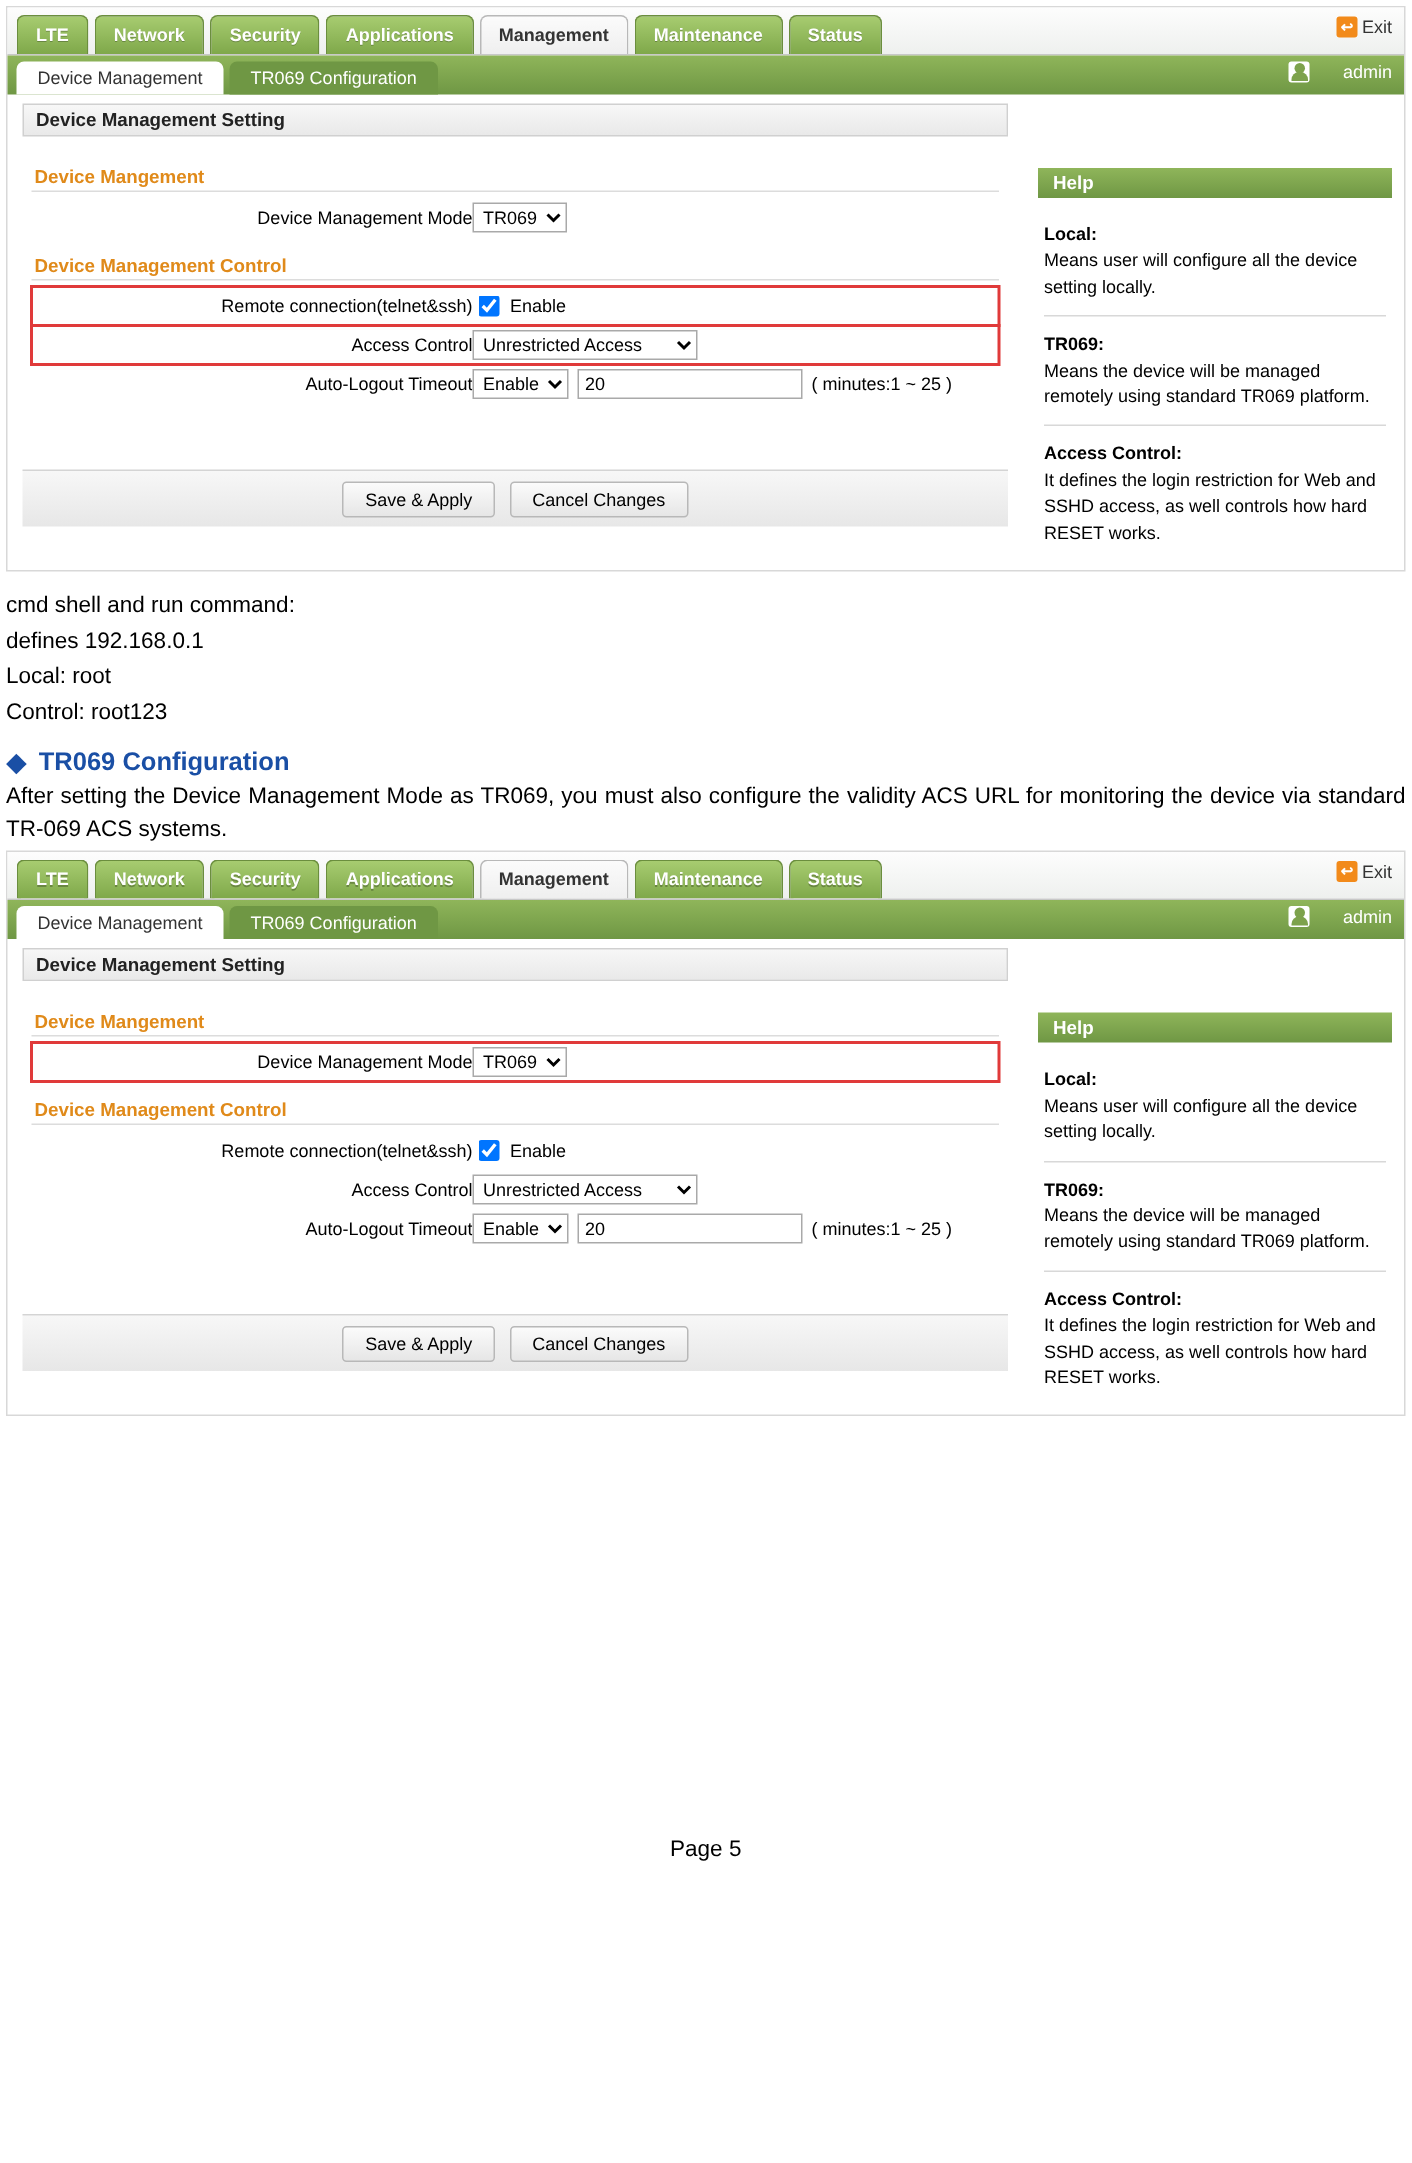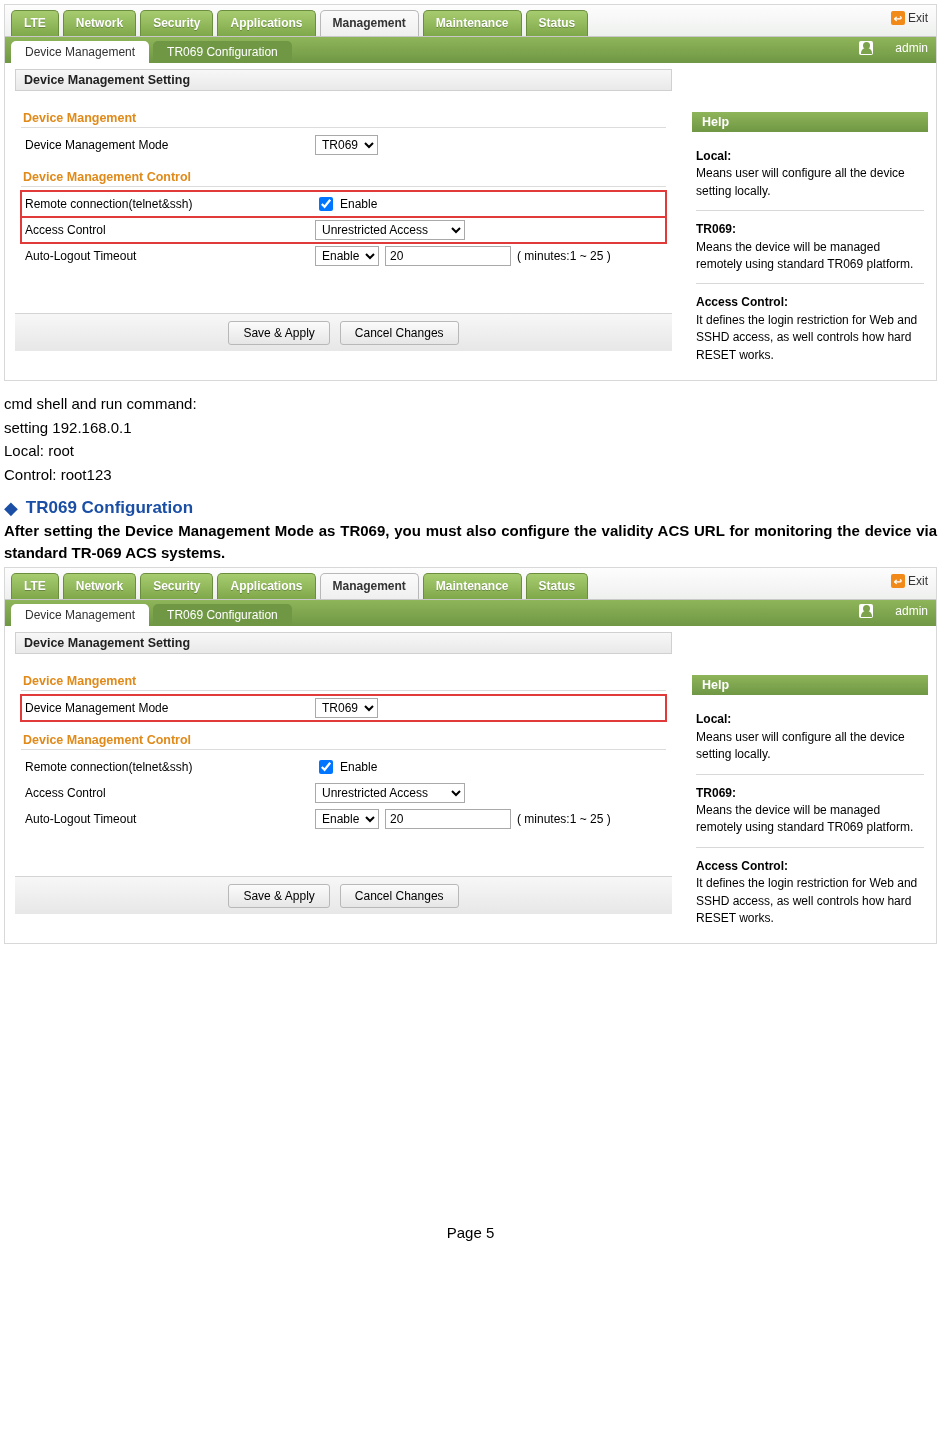--- a/index.html
+++ b/index.html
@@ -114,31 +114,31 @@
   .section-hd {
     color: #e08a1a;
     font-weight: bold;
     border-bottom: 1px solid #dcdcdc;
     padding: 8px 2px 2px 2px;
     margin: 4px 0 4px 0;
     font-size: 12.5px;
   }
 
   .form-row { display: flex; align-items: center; padding: 3px 4px; font-size: 12px; }
-  .form-row .lbl { width: 290px; }
+  .form-row .lbl { width: 290px; text-align: right; }
   .form-row .ctl { flex: 1; display: flex; align-items: center; gap: 6px; }
 
   .hl-red { outline: 2px solid #e03a3a; outline-offset: -1px; }
 
   select {
     font-size: 12px; padding: 1px 2px; border: 1px solid #a9a9a9; background:#fff;
   }
   input[type="text"] {
     font-size: 12px; padding: 2px 4px; border: 1px solid #a9a9a9; background:#fff;
-    width: 126px;
+    width: 150px;
   }
   .chk { display: inline-flex; align-items: center; gap: 4px; }
   input[type="checkbox"] { width:14px; height:14px; }
 
   .btn-row {
     background: linear-gradient(#f7f7f7,#e7e7e7);
     border-top: 1px solid #d4d4d4;
     height: 38px; display:flex; align-items:center; justify-content:center; gap:10px;
     margin-top: 30px;
   }
@@ -159,21 +159,21 @@
   }
   .help-body { padding: 8px 4px 6px 4px; line-height: 1.45; }
   .help-body b { display:block; margin-top: 8px; }
   .hr { border-top: 1px solid #d8d8d8; margin: 10px 0; }
 
   
   .txt { font-size: 15px; line-height: 1.45; margin: 2px 0 2px 0; }
   .sec-head { display:flex; align-items:center; gap:8px; margin: 12px 0 2px 0; }
   .bullet-diamond { color:#1a4fa5; font-size: 18px; line-height:1; }
   .sec-head-title { color:#1a4fa5; font-weight:bold; font-size:17px; }
-  .just { text-align: justify; font-weight: bold; }
+  .just { text-align: justify; }
 
   .page-num { text-align:center; font-size:15px; margin-top: 280px; }
 </style>
 </head>
 <body>
 
 <div class="page">
 
   <div class="router-ui">
     <div class="toprow">
@@ -263,21 +263,21 @@
           <span>Means the device will be managed remotely using standard TR069 platform.</span>
           <div class="hr"></div>
           <b>Access Control:</b>
           <span>It defines the login restriction for Web and SSHD access, as well controls how hard RESET works.</span>
         </div>
       </div>
     </div>
   </div>
 
   <div class="txt">cmd shell and run command:</div>
-  <div class="txt">setting 192.168.0.1</div>
+  <div class="txt">defines 192.168.0.1</div>
   <div class="txt">Local: root</div>
   <div class="txt">Control: root123</div>
 
   <div class="sec-head">
     <span class="bullet-diamond">◆</span>
     <span class="sec-head-title">TR069 Configuration</span>
   </div>
   <div class="txt just">After setting the Device Management Mode as TR069, you must also configure the validity ACS URL for monitoring the device via standard TR-069 ACS systems.</div>
 
   <div class="router-ui">

